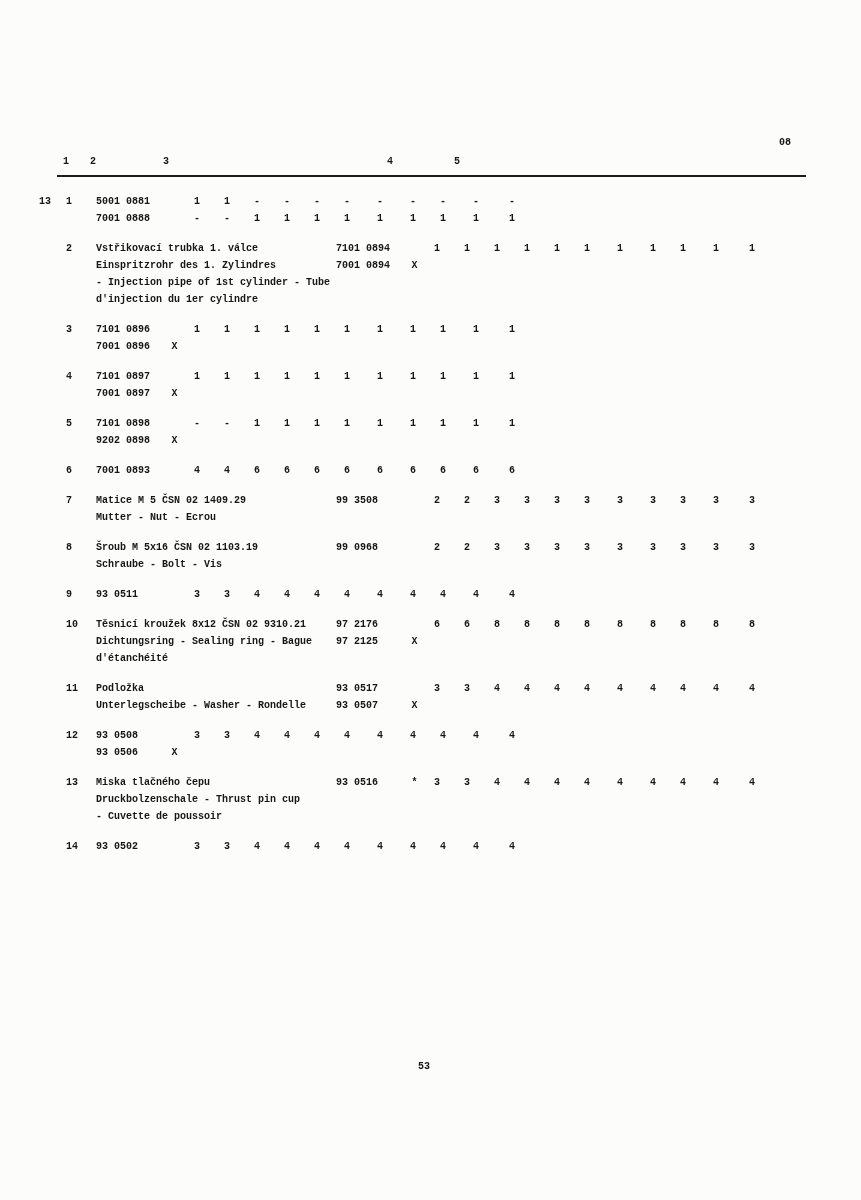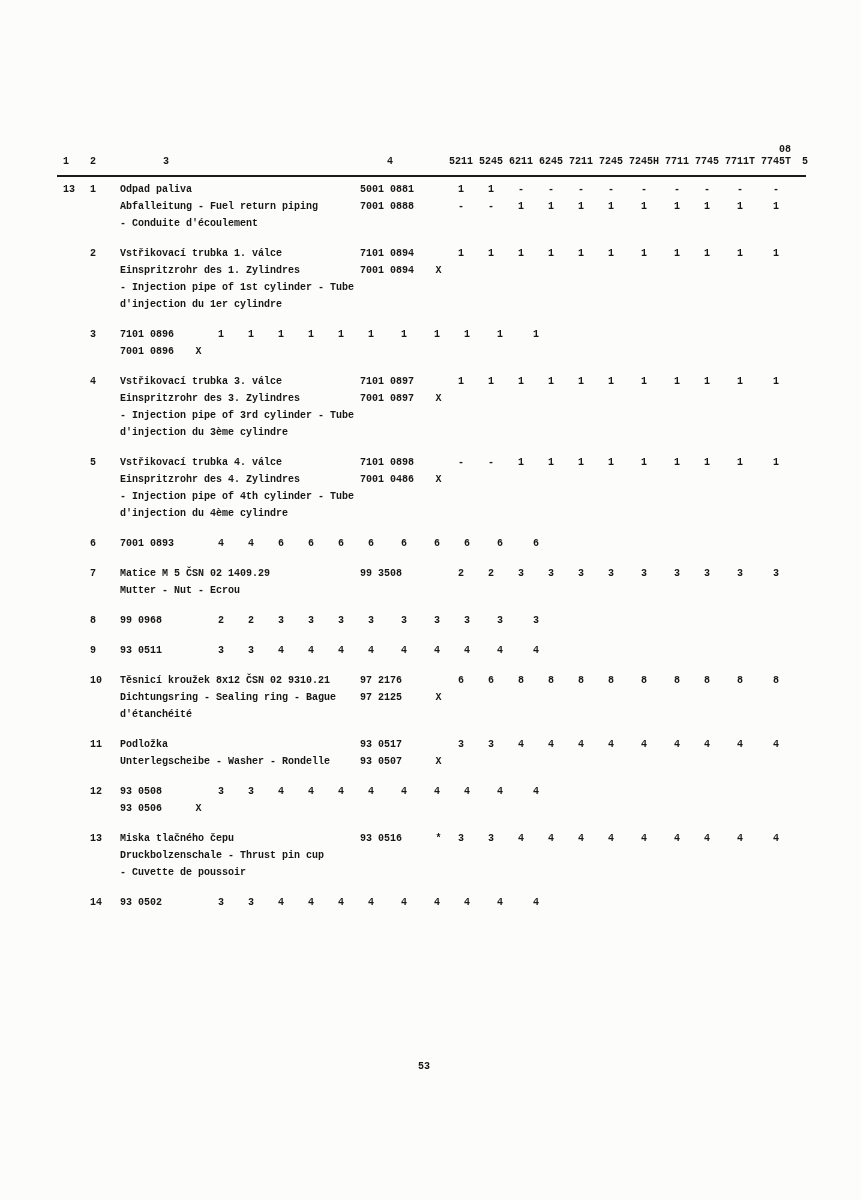--- a/index.html
+++ b/index.html
@@ -12,32 +12,32 @@
     position: relative;
     width: 861px; height: 1200px;
     background: #fcfcfa;
     color: #171717;
     font-size: 10px;
     font-weight: 700;
     line-height: 17px;
     overflow: hidden;
   }
   .corner {
-    position: absolute; top: 141px; left: 779px;
+    position: absolute; top: 134px; left: 779px;
   }
   .thead {
     position: absolute; top: 153px; left: 0; right: 0;
     display: flex; padding-left: 57px;
   }
   .rule {
     position: absolute; top: 175px; left: 57px;
     width: 749px; height: 2px; background: #1c1c1c;
   }
   .rows { position: absolute; top: 181px; left: 0; right: 0; }
-  .row { display: flex; padding-left: 57px; margin-bottom: 13px; }
+  .row { display: flex; padding-left: 33px; margin-bottom: 13px; margin-top: 12px; }
   .c-sec  { width: 28px; padding-left: 6px; box-sizing: border-box; white-space: pre; }
   .c-item { width: 35px; padding-left: 5px; box-sizing: border-box; white-space: pre; }
   .c-desc { width: 240px; }
   .thead .c-desc { padding-left: 43px; box-sizing: border-box; }
   .c-right { flex: 1; }
   .dline { display: block; white-space: pre; }
   .pline { display: flex; }
   .pnum { width: 71px; white-space: pre; }
   .thead .pnum { text-indent: 27px; }
   .pmark { width: 15px; text-align: center; white-space: pre; }
@@ -55,52 +55,32 @@
   <div class="corner">08</div>
 
   <div class="thead">
     <span class="c-sec">1</span>
     <span class="c-item">2</span>
     <span class="c-desc">3</span>
     <span class="c-right">
       <span class="pline">
         <span class="pnum">4</span>
         <span class="pmark"></span>
-        <span class="qcells">
-
-        <span class="qcell">5211</span>
-            <span class="qcell">5245</span>
-            <span class="qcell">6211</span>
-            <span class="qcell">6245</span>
-            <span class="qcell">7211</span>
-            <span class="qcell">7245</span>
-            <span class="qcell">7245H</span>
-            <span class="qcell">7711</span>
-            <span class="qcell">7745</span>
-            <span class="qcell">7711T</span>
-            <span class="qcell">7745T</span>
-          </span>
         <span class="c5">5</span>
       </span>
     </span>
   </div>
 
   <div class="rule"></div>
 
   <div class="rows">
 
   <div class="row">
       <span class="c-sec">13</span>
       <span class="c-item">1</span>
-      <span class="c-desc">
-
-      <span class="dline">Odpad paliva</span>
-          <span class="dline">Abfalleitung - Fuel return piping</span>
-          <span class="dline">- Conduite d'écoulement</span>
-        </span>
       <span class="c-right">
 
       <span class="pline">
           <span class="pnum">5001 0881</span>
           <span class="pmark"></span>
           <span class="qcells">
 
           <span class="qcell">1</span>
               <span class="qcell">1</span>
               <span class="qcell">-</span>
@@ -201,27 +181,20 @@
           <span class="pmark">X</span>
           <span class="qcells">
             
           </span>
         </span>
         </span>
     </div>
       <div class="row">
       <span class="c-sec"></span>
       <span class="c-item">4</span>
-      <span class="c-desc">
-
-      <span class="dline">Vstřikovací trubka 3. válce</span>
-          <span class="dline">Einspritzrohr des 3. Zylindres</span>
-          <span class="dline">- Injection pipe of 3rd cylinder - Tube</span>
-          <span class="dline">d'injection du 3ème cylindre</span>
-        </span>
       <span class="c-right">
 
       <span class="pline">
           <span class="pnum">7101 0897</span>
           <span class="pmark"></span>
           <span class="qcells">
 
           <span class="qcell">1</span>
               <span class="qcell">1</span>
               <span class="qcell">1</span>
@@ -240,27 +213,20 @@
           <span class="pmark">X</span>
           <span class="qcells">
             
           </span>
         </span>
         </span>
     </div>
       <div class="row">
       <span class="c-sec"></span>
       <span class="c-item">5</span>
-      <span class="c-desc">
-
-      <span class="dline">Vstřikovací trubka 4. válce</span>
-          <span class="dline">Einspritzrohr des 4. Zylindres</span>
-          <span class="dline">- Injection pipe of 4th cylinder - Tube</span>
-          <span class="dline">d'injection du 4ème cylindre</span>
-        </span>
       <span class="c-right">
 
       <span class="pline">
           <span class="pnum">7101 0898</span>
           <span class="pmark"></span>
           <span class="qcells">
 
           <span class="qcell">-</span>
               <span class="qcell">-</span>
               <span class="qcell">1</span>
@@ -268,21 +234,21 @@
               <span class="qcell">1</span>
               <span class="qcell">1</span>
               <span class="qcell">1</span>
               <span class="qcell">1</span>
               <span class="qcell">1</span>
               <span class="qcell">1</span>
               <span class="qcell">1</span>
             </span>
         </span>
           <span class="pline">
-          <span class="pnum">7001 0486</span>
+          <span class="pnum">9202 0898</span>
           <span class="pmark">X</span>
           <span class="qcells">
             
           </span>
         </span>
         </span>
     </div>
       <div class="row">
       <span class="c-sec"></span>
       <span class="c-item">6</span>
@@ -334,20 +300,25 @@
               <span class="qcell">3</span>
               <span class="qcell">3</span>
               <span class="qcell">3</span>
             </span>
         </span>
         </span>
     </div>
       <div class="row">
       <span class="c-sec"></span>
       <span class="c-item">8</span>
+      <span class="c-desc">
+
+      <span class="dline">Šroub M 5x16 ČSN 02 1103.19</span>
+          <span class="dline">Schraube - Bolt - Vis</span>
+        </span>
       <span class="c-right">
 
       <span class="pline">
           <span class="pnum">99 0968</span>
           <span class="pmark"></span>
           <span class="qcells">
 
           <span class="qcell">2</span>
               <span class="qcell">2</span>
               <span class="qcell">3</span>

